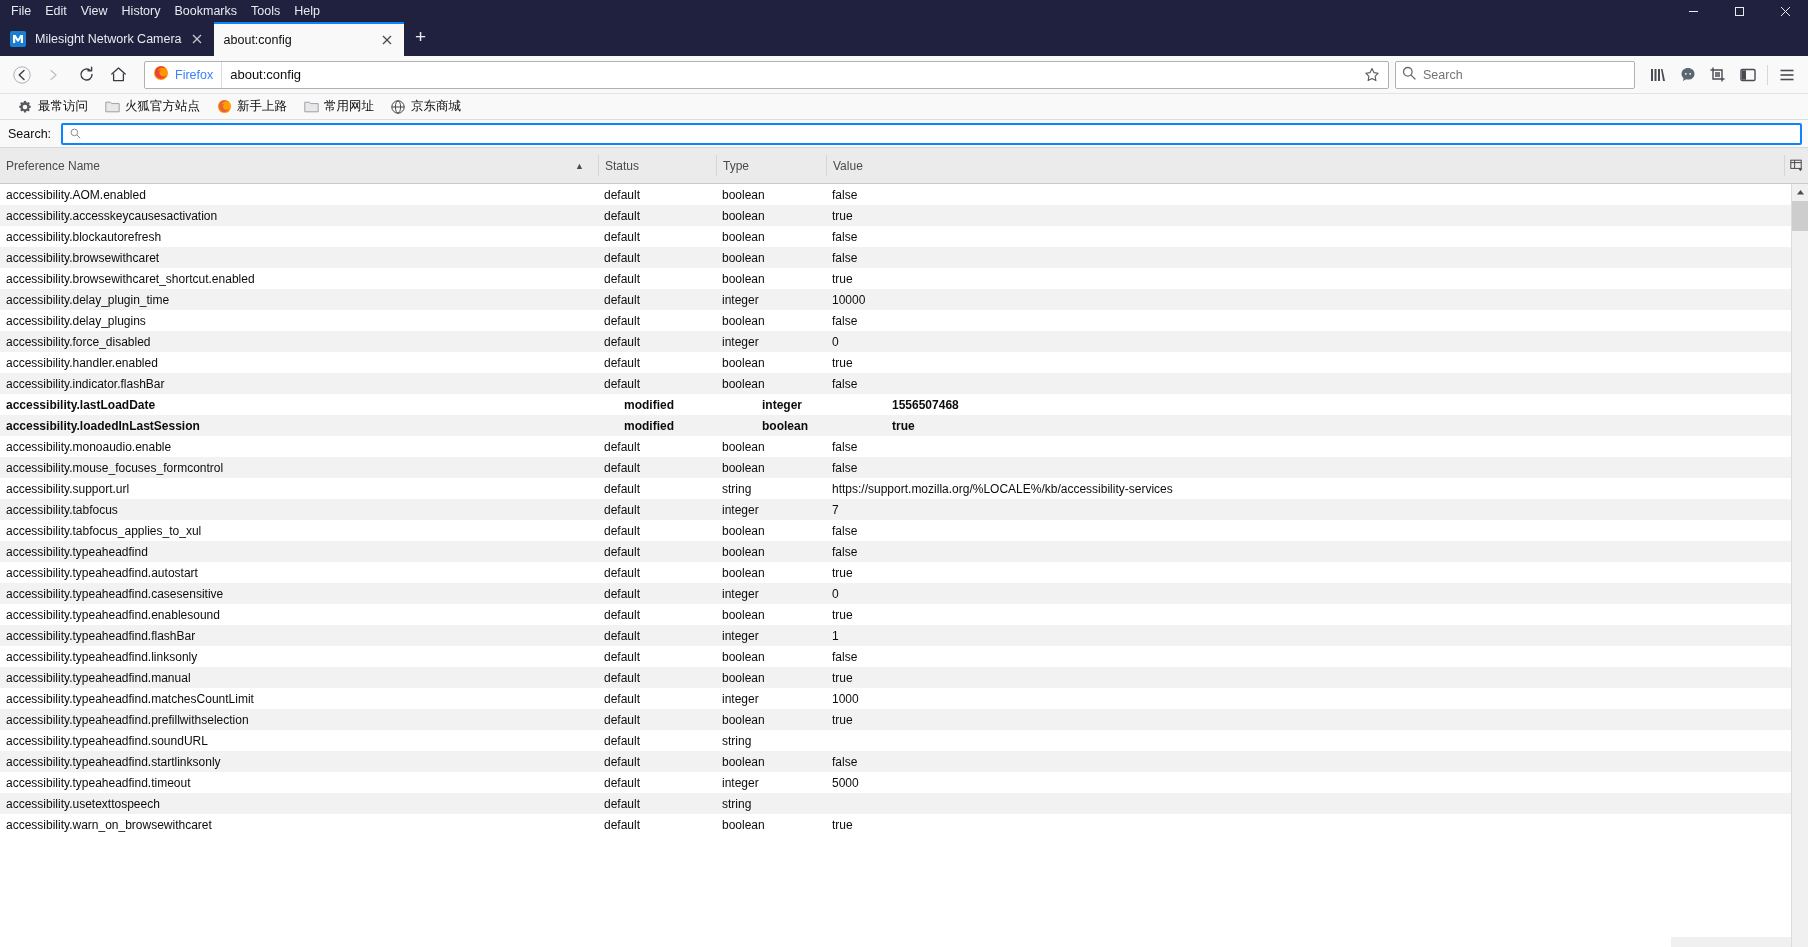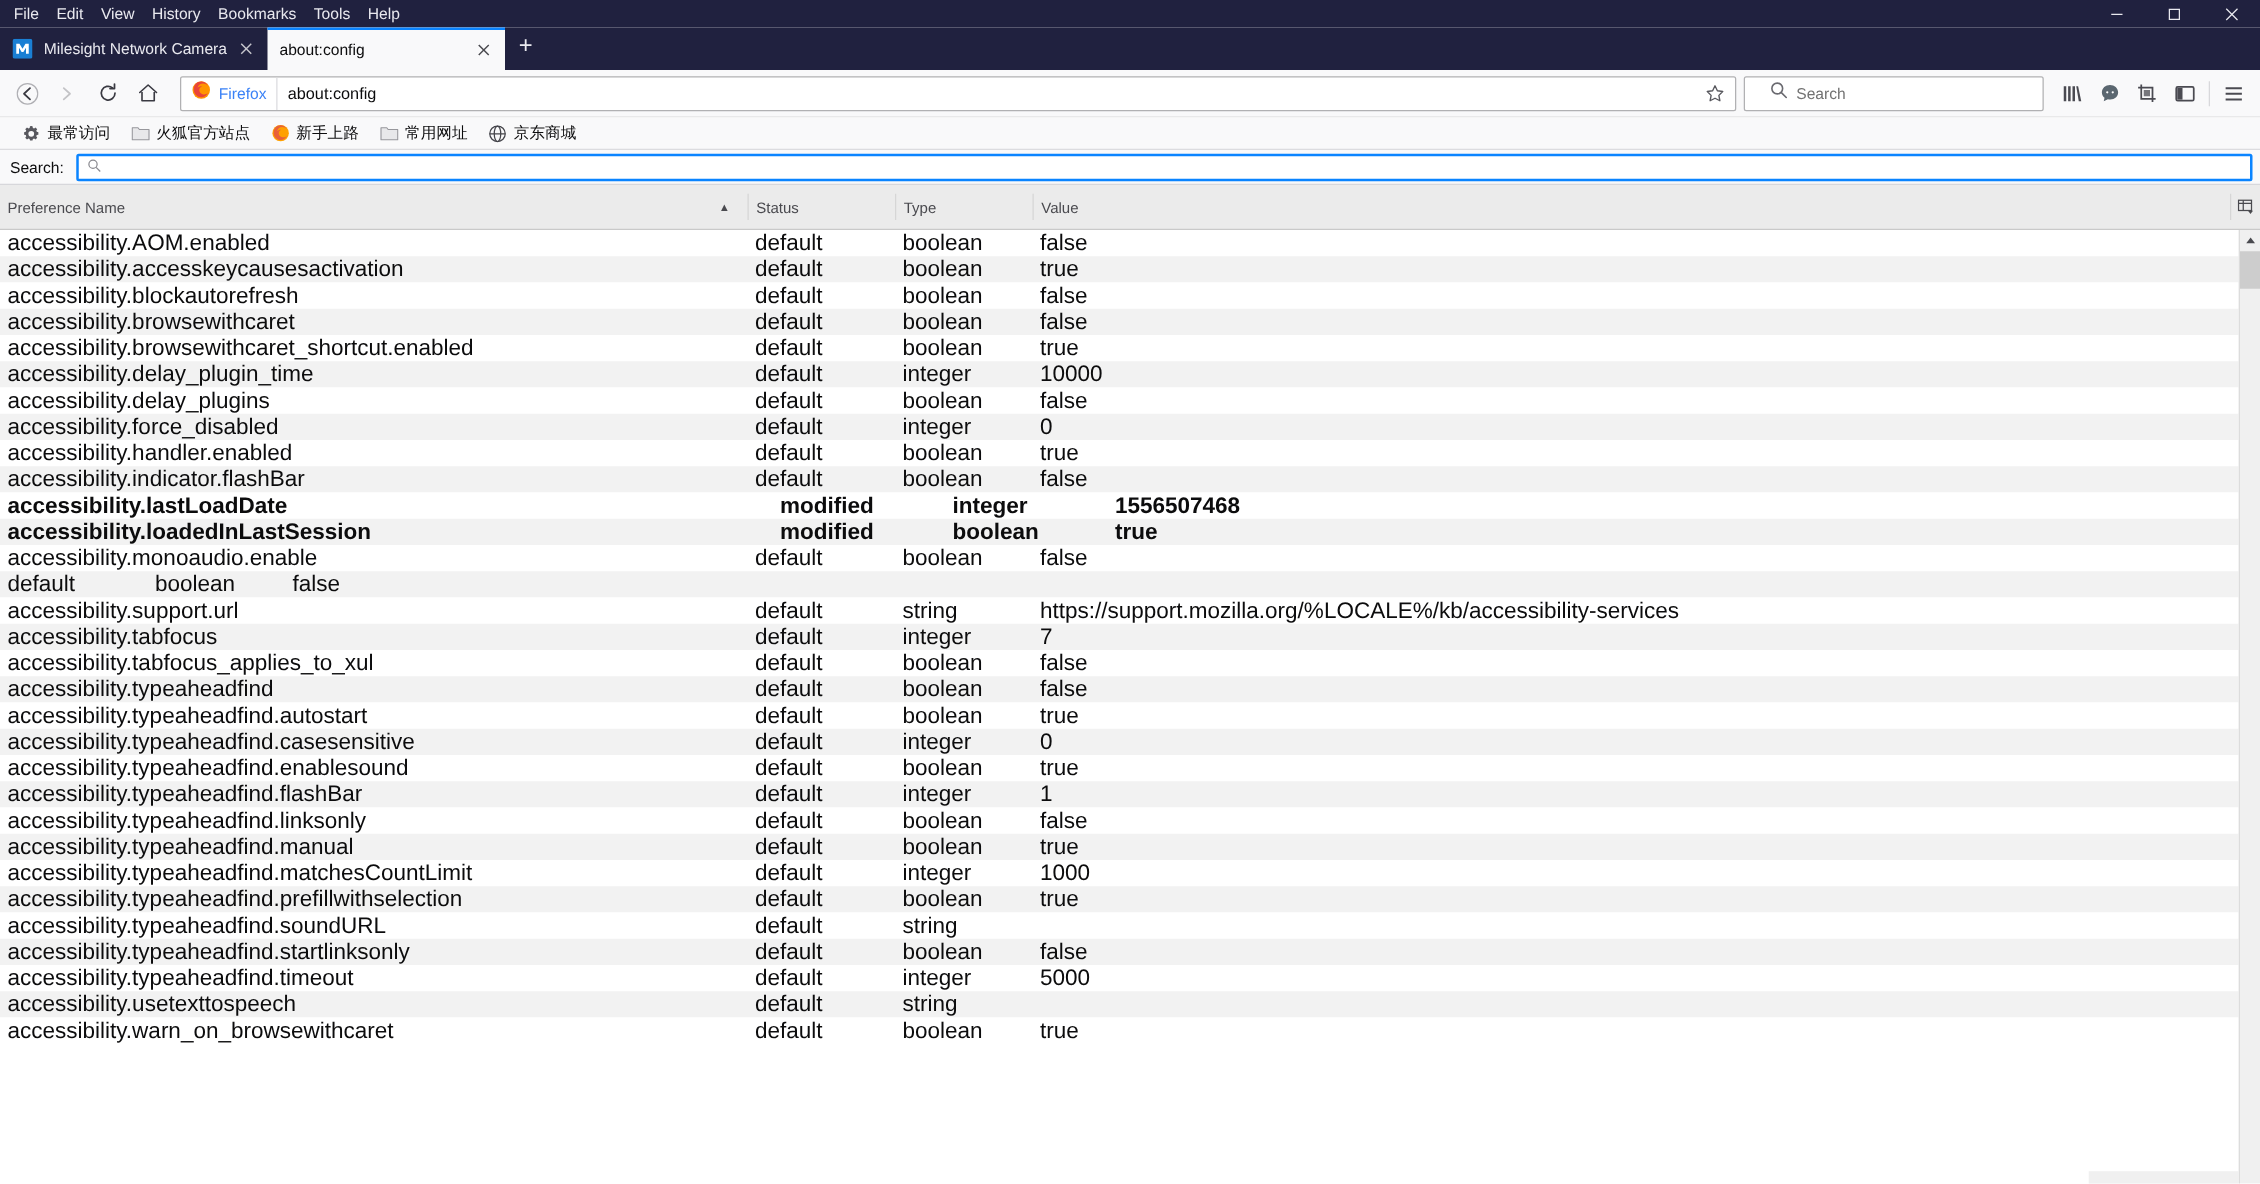--- a/index.html
+++ b/index.html
@@ -138,21 +138,21 @@
   .star { width: 24px; display: flex; align-items: center; justify-content: center; }
 
   .searchbar {
     width: 240px;
     height: 28px;
     background: #fff;
     border: 1px solid #b1b1b3;
     border-radius: 2px;
     display: flex;
     align-items: center;
-    padding: 0 20px;
+    padding: 0 6px;
     flex: 0 0 240px;
   }
   .search-ph { font-size: 12.5px; color: #737373; margin-left: 7px; }
 
   .toolicons { display: flex; align-items: center; margin-left: 8px; }
   .toolicon {
     width: 30px; height: 30px;
     display: flex; align-items: center; justify-content: center;
     color: #4a4a51;
   }
@@ -251,21 +251,21 @@
   .tbody {
     flex: 1 1 auto;
     overflow: hidden;
     display: flex;
   }
   .rows { flex: 1 1 auto; overflow: hidden; }
   .row {
     display: flex;
     height: 21px;
     align-items: center;
-    font-size: 18px;
+    font-size: 12px;
     color: #0c0c0d;
   }
   .row.odd { background: #f2f2f2; }
   .row.even { background: #ffffff; }
   .row.modified { font-weight: bold; gap: 20px; }
   .cell { padding: 0 6px; white-space: nowrap; overflow: hidden; }
   .c-name  { width: 598px; flex: 0 0 598px; }
   .c-status{ width: 118px; flex: 0 0 118px; }
   .c-type  { width: 110px; flex: 0 0 110px; }
   .c-value { flex: 1 1 auto; }
@@ -612,20 +612,21 @@
           <div class="cell c-type">boolean</div>
           <div class="cell c-value">true</div>
         </div>
         <div class="row even">
           <div class="cell c-name">accessibility.monoaudio.enable</div>
           <div class="cell c-status">default</div>
           <div class="cell c-type">boolean</div>
           <div class="cell c-value">false</div>
         </div>
         <div class="row odd">
+          <div class="cell c-name">accessibility.mouse_focuses_formcontrol</div>
           <div class="cell c-status">default</div>
           <div class="cell c-type">boolean</div>
           <div class="cell c-value">false</div>
         </div>
         <div class="row even">
           <div class="cell c-name">accessibility.support.url</div>
           <div class="cell c-status">default</div>
           <div class="cell c-type">string</div>
           <div class="cell c-value">https://support.mozilla.org/%LOCALE%/kb/accessibility-services</div>
         </div>

